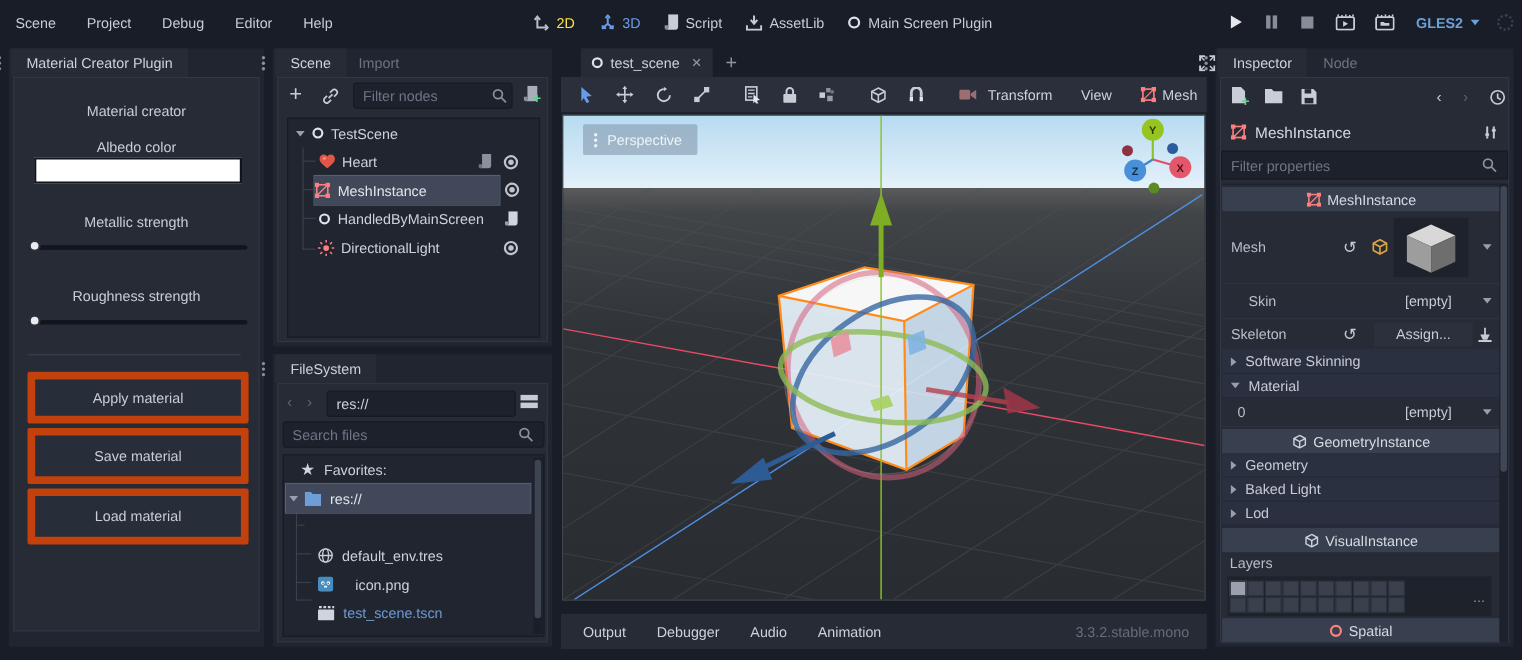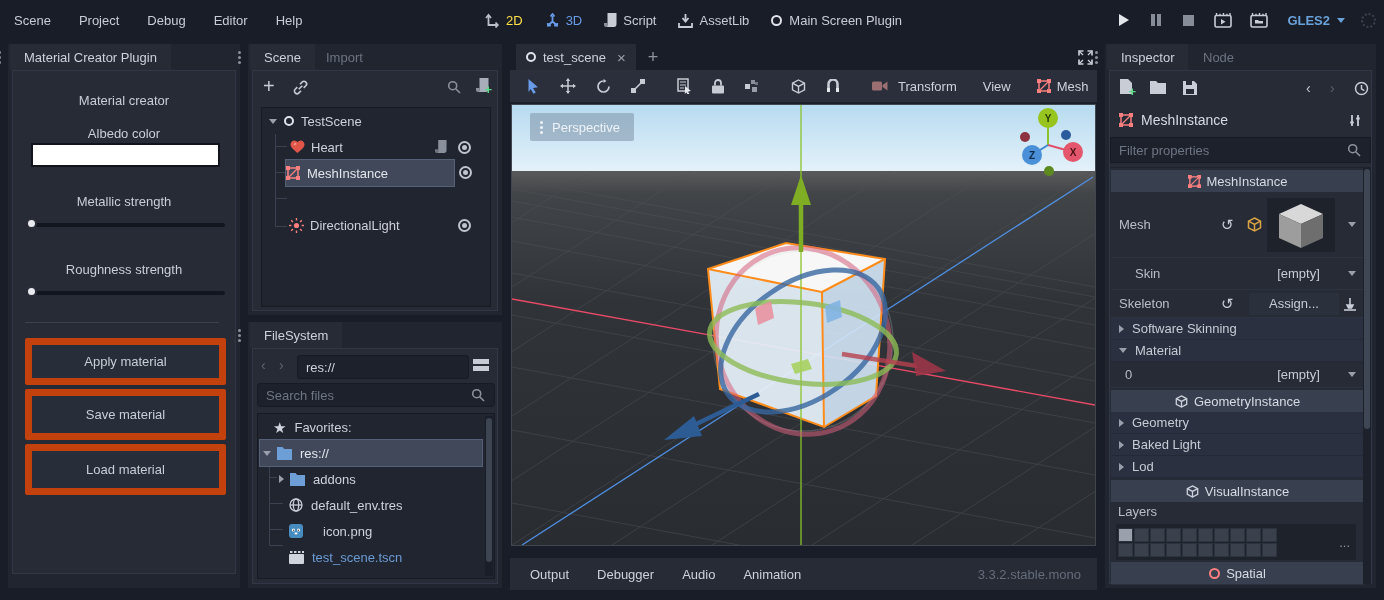--- a/index.html
+++ b/index.html
@@ -176,20 +176,21 @@
   <div class="dbody" style="left:4px;top:26px;width:246px;height:241px">
 
     <div class="abs" style="left:10px;top:4px;font-size:20px;color:#c6cbd4">+</div>
     <div class="abs" style="left:40px;top:9px">
       <span><svg width="15" height="15" viewBox="0 0 15 15" fill="none" stroke="#c6cbd4" stroke-width="1.6">
             <path d="M5.7 9.3l3.6-3.6"></path>
             <path d="M7 4.2l2.1-2.1a2.6 2.6 0 0 1 3.7 3.7L10.7 7.9"></path>
             <path d="M8 10.8l-2.1 2.1a2.6 2.6 0 0 1-3.7-3.7L4.3 7.1"></path>
           </svg></span>
     </div>
+    <input class="input" style="left: 68px; top: 4px; width: 145px; height: 24px;" placeholder="Filter nodes">
     <span class="abs" style="left:194px;top:9px">
         <svg width="14" height="14" viewBox="0 0 14 14">
           <circle cx="5.7" cy="5.7" r="4" fill="none" stroke="#8a909c" stroke-width="1.6"></circle>
           <line x1="8.7" y1="8.7" x2="13" y2="13" stroke="#8a909c" stroke-width="1.6"></line>
         </svg>
       </span>
     <div class="abs" style="left:223px;top:7px">
       <span style="position:relative;display:inline-block"><svg width="13" height="15" viewBox="0 0 13 15">
             <path d="M3.5 0h9v11c0 2-1 3-2.5 3H2c1 0 1.5-1 1.5-2.5V0z" fill="#a8aeb9"></path>
             <path d="M0 11.5C0 13.2.8 14 1.8 14c1 0 1.7-1 1.7-2.5V10H0v1.5z" fill="#8a909c"></path>
@@ -231,20 +232,30 @@
               <path d="M2 12L12 2" stroke="#fc7f7f" stroke-width="1.2"></path>
               <rect x="0" y="0" width="4" height="4" fill="#fc7f7f"></rect>
               <rect x="10" y="0" width="4" height="4" fill="#fc7f7f"></rect>
               <rect x="0" y="10" width="4" height="4" fill="#fc7f7f"></rect>
               <rect x="10" y="10" width="4" height="4" fill="#fc7f7f"></rect>
             </svg>
           </span>
         <span style="margin-left:7px;color:#e2e5ea">MeshInstance</span>
       </div>
       <span class="eye" style="position:absolute;right:18px;top:58px"></span>
+      <div class="row" style="top:78px">
+        <span class="ring" style="margin-left:27px"></span>
+        <span style="margin-left:7px">HandledByMainScreen</span>
+        <span style="position:absolute;right:18px">
+            <svg width="12" height="14" viewBox="0 0 13 15">
+              <path d="M3.5 0h9v11c0 2-1 3-2.5 3H2c1 0 1.5-1 1.5-2.5V0z" fill="#d0d4dc"></path>
+              <path d="M0 11.5C0 13.2.8 14 1.8 14c1 0 1.7-1 1.7-2.5V10H0v1.5z" fill="#9aa0ab"></path>
+            </svg>
+          </span>
+      </div>
       <div class="row" style="top:104px">
         <span style="margin-left:26px">
             <svg width="15" height="15" viewBox="0 0 15 15" stroke="#fc7f7f" stroke-width="1.4">
               <circle cx="7.5" cy="7.5" r="2.6" fill="#fc7f7f" stroke="none"></circle>
               <path d="M7.5 0v2.4M7.5 12.6V15M0 7.5h2.4M12.6 7.5H15M2.2 2.2l1.7 1.7M11.1 11.1l1.7 1.7M12.8 2.2l-1.7 1.7M3.9 11.1l-1.7 1.7"></path>
             </svg>
           </span>
         <span style="margin-left:6px">DirectionalLight</span>
         <span class="eye" style="position:absolute;right:18px"></span>
       </div>
@@ -288,29 +299,20 @@
       </div>
       <div class="row sel" style="top:26px;left:2px;right:12px">
         <span class="tri-down" style="margin-left:3px"></span>
         <span style="margin-left:6px">
             <svg width="15" height="13" viewBox="0 0 15 13">
               <path d="M0 0h5.5l1.8 2H15v11H0z" fill="#6d9ed6"></path>
             </svg>
           </span>
         <span style="margin-left:8px;color:#e2e5ea">res://</span>
       </div>
-      <div class="row" style="top:52px">
-        <span class="tri-right" style="margin-left:20px"></span>
-        <span style="margin-left:6px">
-            <svg width="15" height="13" viewBox="0 0 15 13">
-              <path d="M0 0h5.5l1.8 2H15v11H0z" fill="#6d9ed6"></path>
-            </svg>
-          </span>
-        <span style="margin-left:8px">addons</span>
-      </div>
       <div class="row" style="top:78px">
         <span style="margin-left:30px">
             <svg width="14" height="14" viewBox="0 0 14 14" fill="none" stroke="#c6cbd4" stroke-width="1.3">
               <circle cx="7" cy="7" r="6"></circle>
               <ellipse cx="7" cy="7" rx="2.7" ry="6"></ellipse>
               <path d="M1 7h12"></path>
             </svg>
           </span>
         <span style="margin-left:8px">default_env.tres</span>
       </div>
@@ -336,21 +338,21 @@
           </span>
         <span style="margin-left:8px;color:#6a9bd4">test_scene.tscn</span>
       </div>
       <div class="abs" style="right:1px;top:2px;width:8px;height:160px;background:#1a1e28">
         <div class="abs" style="left:1px;top:2px;width:6px;height:144px;background:#3d4452;border-radius:3px"></div>
       </div>
     </div>
   </div>
 </div>
 
-<div class="abs flex" style="left:516px;top:44px;width:587px;height:26px;background:#191d27">
+<div class="abs flex" style="left:528px;top:44px;width:587px;height:26px;background:#191d27">
   <div class="flex" style="height:26px;background:#262b36;padding:0 10px;gap:7px">
     <span class="ring"></span>
     <span>test_scene</span>
     <span style="color:#9ba1ac;font-size:15px;margin-left:4px">×</span>
   </div>
   <div style="padding:0 12px;font-size:18px;color:#8d93a0">+</div>
   <div style="margin-left:auto;padding-right:10px">
     <svg width="15" height="15" viewBox="0 0 15 15" fill="none" stroke="#c6cbd4" stroke-width="1.7">
         <path d="M1 5.5V1h4.5M9.5 1H14v4.5M14 9.5V14H9.5M5.5 14H1V9.5"></path>
         <path d="M1 1l4 4M14 1l-4 4M14 14l-4-4M1 14l4-4" stroke-width="1.3"></path>

